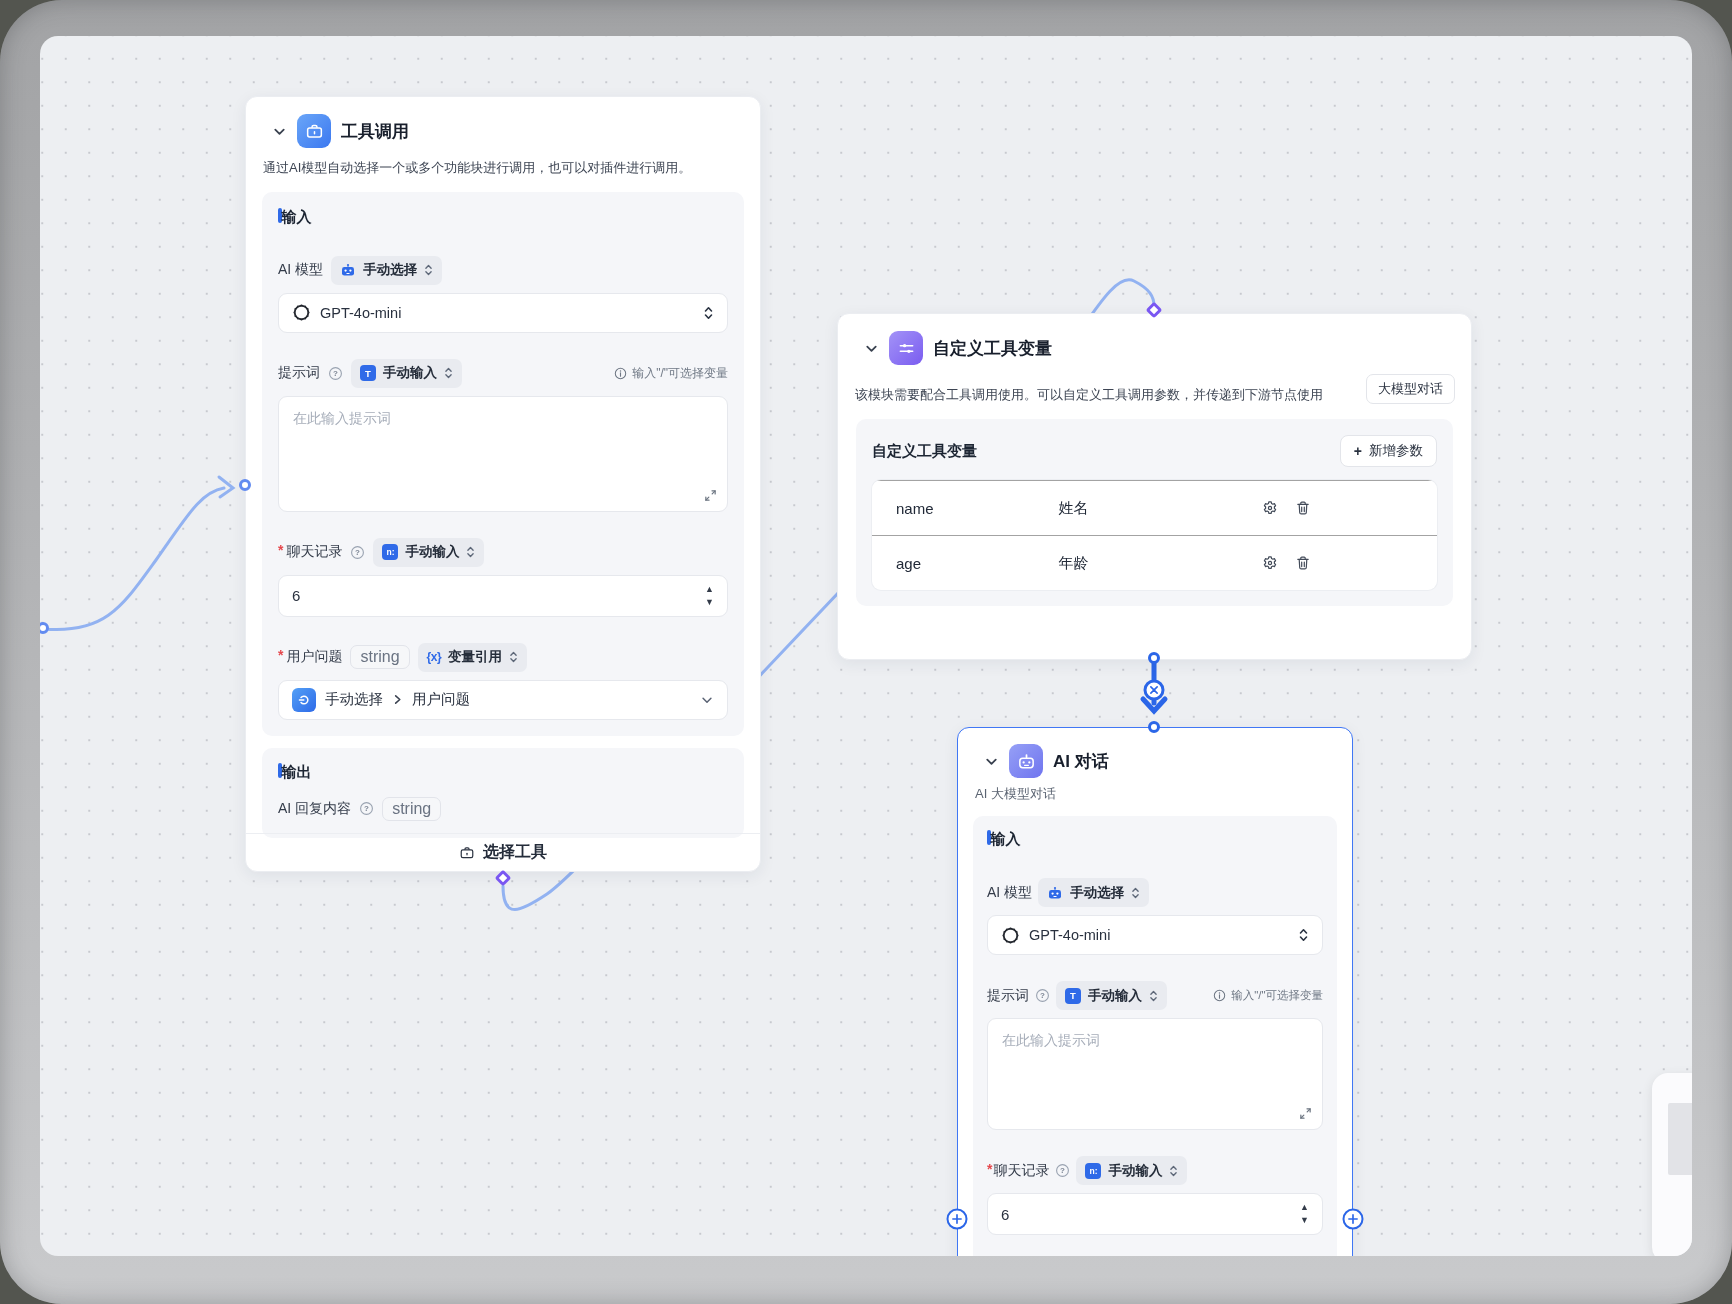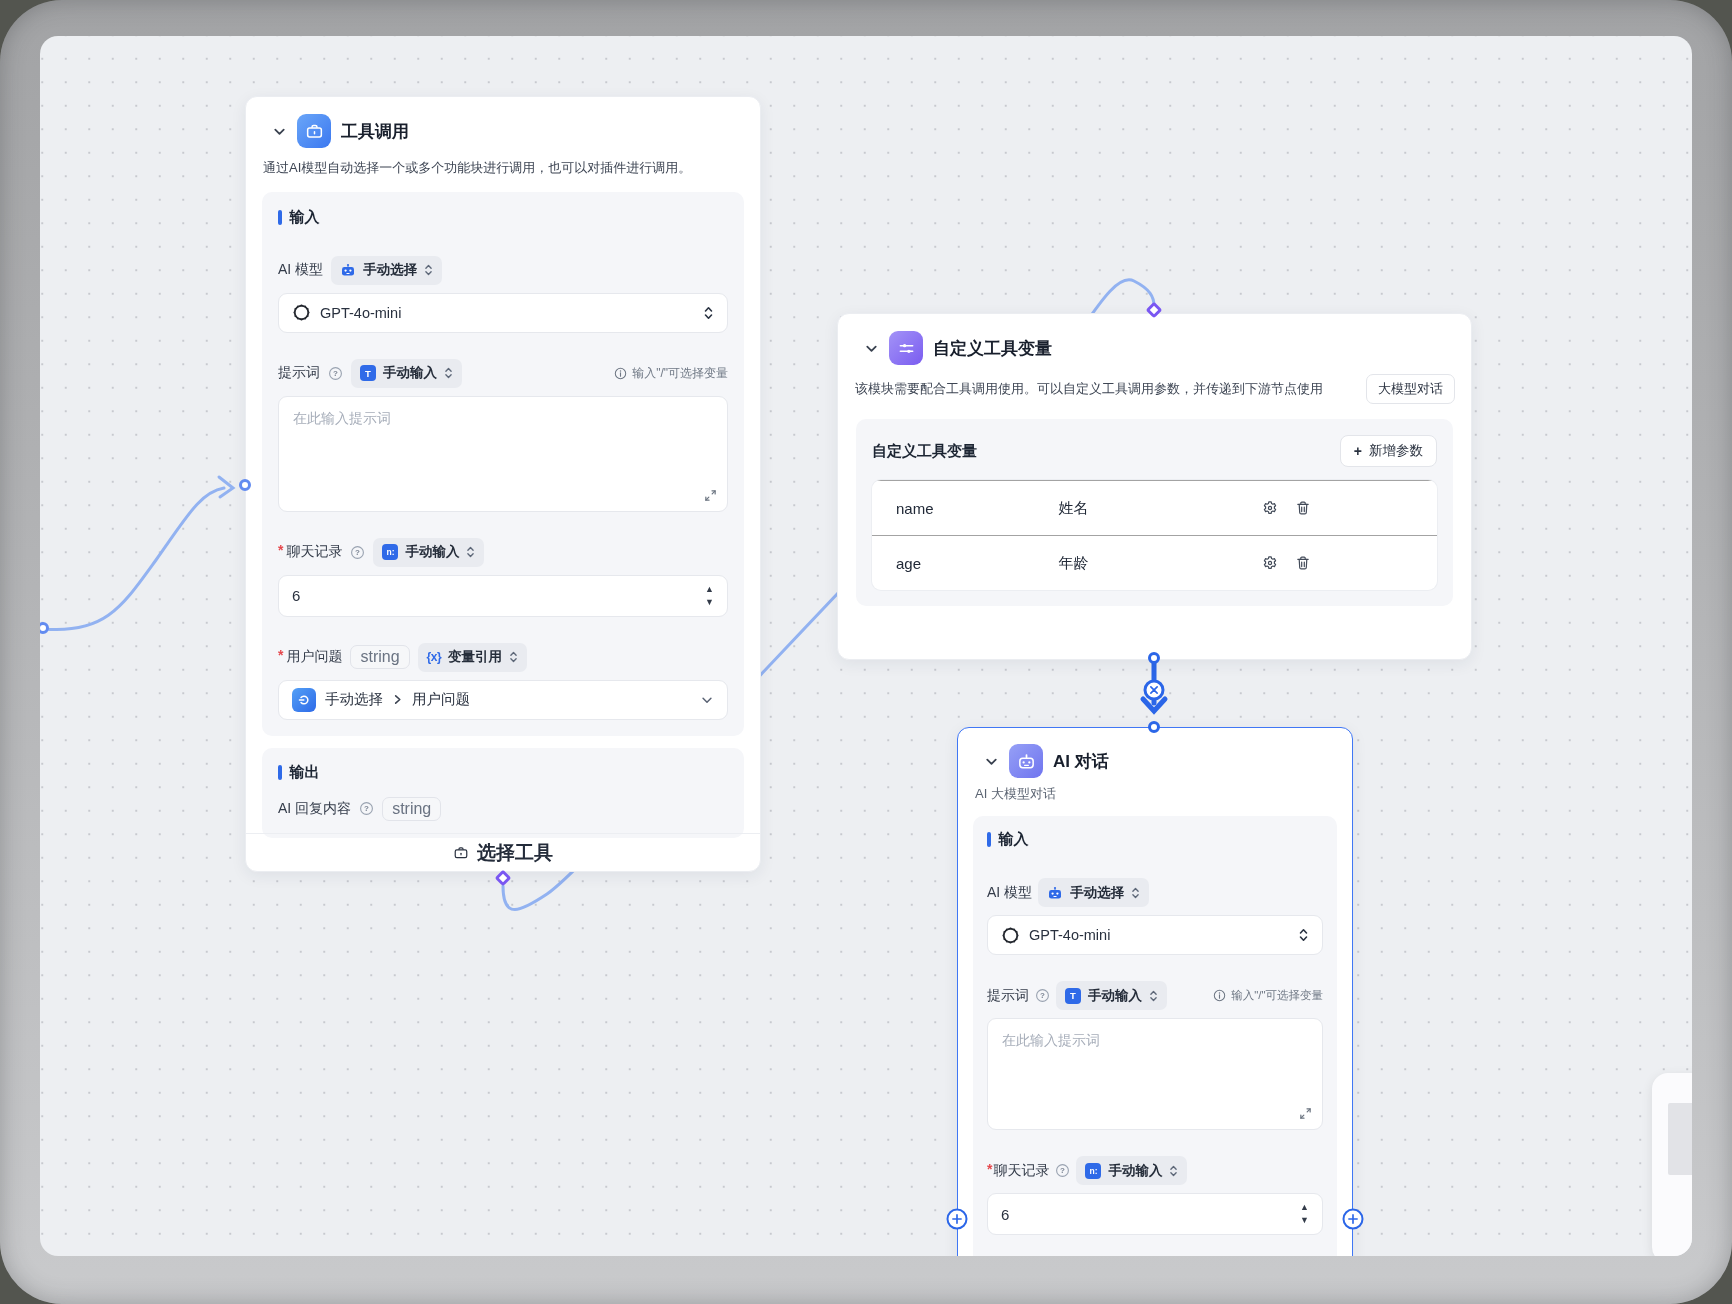--- a/index.html
+++ b/index.html
@@ -21,21 +21,21 @@
   .node-title{font-size:17px;font-weight:700;color:#181f2c}
   .node-icon{width:34px;height:34px;border-radius:9px;display:flex;align-items:center;justify-content:center;flex:none}
   .icon-tool{background:linear-gradient(135deg,#6aa6f8,#3b78f0)}
   .icon-vars{background:linear-gradient(135deg,#a393f7,#7a5cf0)}
   .icon-chat{background:linear-gradient(135deg,#96a0f6,#6f74ef)}
   .node-desc{padding:10px 19px 0 17px;font-size:13px;color:#3d4553;line-height:1.5;white-space:nowrap}
   .node-sub{padding:7px 18px 0 17px;font-size:13px;color:#5b6472}
 
   .panel{margin:14px 16px 0;background:#f5f6f9;border-radius:10px;padding:16px}
   #node-chat .panel{margin:13px 15px 0;padding:14px;height:470px}
-  .sec{display:flex;align-items:center;gap:8px;font-size:15px;font-weight:700;color:#1c2533}
+  .sec{display:flex;font-size:15px;font-weight:700;color:#1c2533}
   .bar{width:3.5px;height:15px;border-radius:2px;background:#2f6ae8;flex:none}
   .row{display:flex;align-items:center;gap:8px;font-size:14px;color:#333b49}
   .lbl{font-weight:500}
   .mt20{margin-top:29px}.mt26{margin-top:26px}
   .req{color:#e5484d;font-weight:700;margin-right:-5px;position:relative;top:-2px}
   .badge{display:inline-flex;align-items:center;gap:7px;height:29px;padding:0 9px;background:#e9ebf0;border-radius:7px;font-size:13.5px;font-weight:600;color:#252d3a;cursor:pointer;flex:none}
   .bicon{width:16px;height:16px;border-radius:4px;background:#2f6ae8;color:#fff;font-size:9.5px;font-weight:700;display:flex;align-items:center;justify-content:center;flex:none}
   .vx{color:#2f6ae8;font-weight:700;font-size:12px;letter-spacing:-.5px}
   .tag{height:24px;padding:0 9px;display:inline-flex;align-items:center;background:#f6f7f9;border:1px solid #e2e4ea;border-radius:7px;color:#6a7382;font-size:16px;flex:none}
   .hint{margin-left:auto;display:flex;align-items:center;gap:5px;font-size:12px;color:#6e7784;white-space:nowrap}
@@ -47,23 +47,23 @@
   .ta-wrap{position:relative;margin-top:8px}
   textarea{display:block;width:100%;height:116px;background:#fff;border:1px solid #e6e8ed;border-radius:9px;padding:13px 14px;font-size:14px;color:#29313f;resize:none;outline:none;font-family:"Liberation Sans",sans-serif}
   #node-chat textarea{height:112px}
   textarea::placeholder{color:#a6adb9}
   .expand-ic{position:absolute;right:11px;bottom:10px}
   .num-input{border:none;outline:none;background:transparent;width:100%;font-size:15px;color:#29313f;font-family:"Liberation Sans",sans-serif}
   .field.num{height:42px;padding-right:38px;cursor:default}
   .stepper{position:absolute;right:13px;top:0;bottom:0;display:flex;flex-direction:column;justify-content:center;gap:4px;font-size:9px;color:#333b49;line-height:1;cursor:pointer}
   .mini-ic{width:24px;height:24px;border-radius:6px;background:linear-gradient(135deg,#53a0f6,#2e6ae8);display:flex;align-items:center;justify-content:center;flex:none}
   .panel.out{padding:15px 16px 17px;margin-top:12px}
-  .node-footer{position:absolute;left:0;right:0;bottom:0;height:38px;border-top:1px solid #eceef2;display:flex;align-items:center;justify-content:center;gap:8px;font-size:19px;font-weight:600;color:#242c3a;cursor:pointer}
-
-  .desc-row{display:flex;align-items:center;gap:10px;padding:9px 16px 0 17px}
+  .node-footer{position:absolute;left:0;right:0;bottom:0;height:38px;border-top:1px solid #eceef2;display:flex;align-items:center;justify-content:center;gap:8px;font-size:16px;font-weight:600;color:#242c3a;cursor:pointer}
+
+  .desc-row{display:flex;align-items:flex-end;gap:10px;padding:9px 16px 0 17px}
   .desc-row .node-desc{padding:0;flex:1}
   .btn-ghost{height:30px;padding:0 11px;background:#fff;border:1px solid #e3e5ea;border-radius:7px;font-size:13px;color:#2a3240;white-space:nowrap;cursor:pointer;font-family:inherit;flex:none}
   .panel.vars{margin:15px 18px 0;padding:16px}
   .vars-head{display:flex;justify-content:space-between;align-items:center}
   .vars-title{font-size:15px;font-weight:700;color:#1c2533}
   .btn-add{height:32px;padding:0 13px;background:#fff;border:1px solid #e3e5ea;border-radius:8px;font-size:13.5px;color:#2a3240;display:flex;align-items:center;gap:7px;cursor:pointer;font-family:inherit}
   .btn-add .plus{color:#2a3240;font-size:14px;font-weight:600}
   .table{margin-top:13px;background:#fff;border-radius:9px;overflow:hidden;box-shadow:0 0 0 1px #eceef2}
   .thead{display:flex;background:#eef0f4;height:38px;align-items:stretch;font-size:13.5px;font-weight:600;color:#2a3240}
   .th{display:flex;align-items:center}

